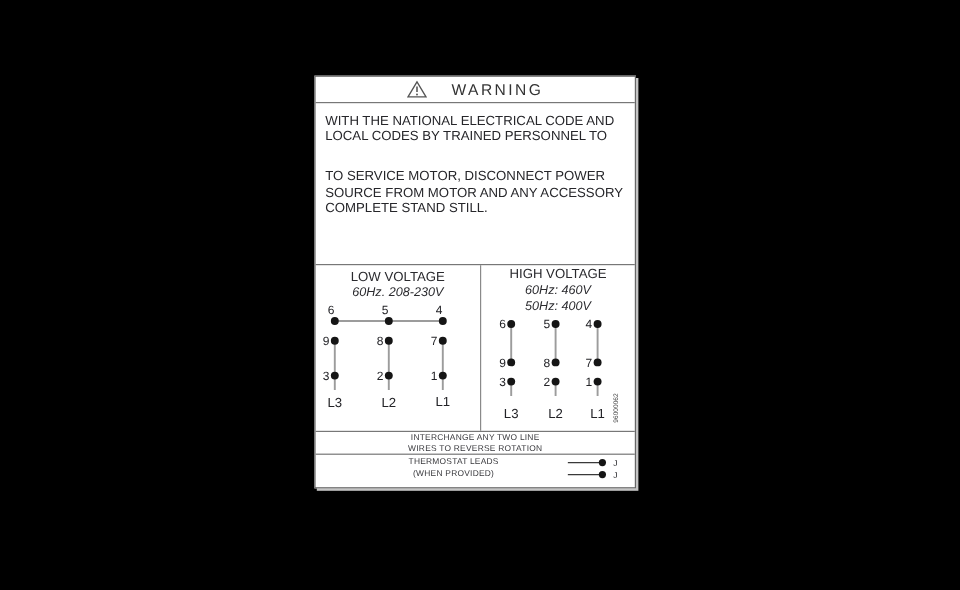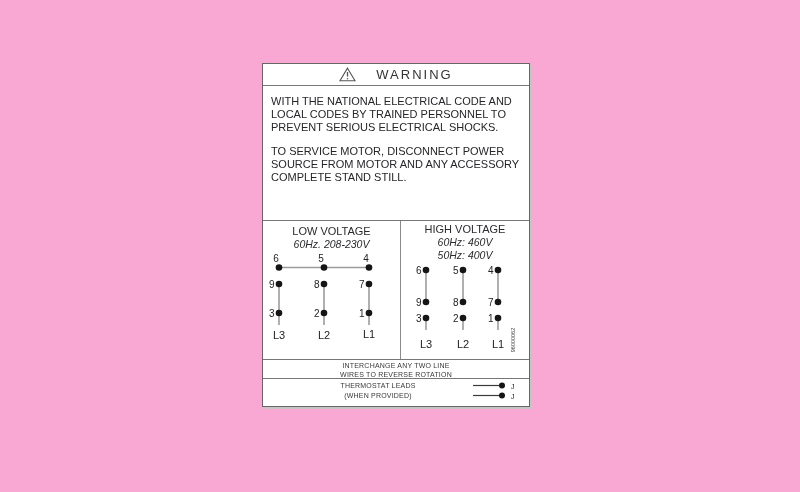--- a/index.html
+++ b/index.html
@@ -1,36 +1,36 @@
 <!DOCTYPE html>
 <html><head>
 <meta charset="utf-8">
 <style>
   * { margin:0; padding:0; box-sizing:border-box; }
   html,body { width:800px; height:492px; background:#ffffff; overflow:hidden;
     font-family:"Liberation Sans","DejaVu Sans",sans-serif; }
-  .page { position:relative; width:800px; height:492px; background:#f9a8d4; }
+  .page { position:relative; width:800px; height:492px; background:#000000; }
 
   .label {
     position:absolute; left:262px; top:63px; width:268px; height:344px;
     border:1px solid #666; background:#fff;
     box-shadow:2px 2px 0 0 #c4c4c4;
     display:flex; flex-direction:column; color:#26262a;
   }
 
   
   .hdr { height:22px; border-bottom:1px solid #777;
     display:flex; align-items:center; justify-content:center; gap:20px; }
   .hdr .tri { display:block; }
   .hdr .warn { font-size:13px; letter-spacing:2px; color:#333; }
 
   
   .bdy { height:135px; border-bottom:1px solid #777; padding:9px 6px 0 8px;
     font-size:11px; line-height:13.2px; color:#26262a; }
-  .para + .para { margin-top:10px; }
+  .para + .para { margin-top:20px; }
 
   
   .volt { height:139px; border-bottom:1px solid #777; display:flex; }
   .vcol { text-align:center; }
   .vcol.low  { width:138px; border-right:1px solid #8a8a8a; padding-top:4px; }
   .vcol.high { width:128px; padding-top:2px; }
   .vtitle { font-size:11px; line-height:13px; color:#2a2a2e; }
   .vsub   { font-size:10.5px; line-height:12.5px; color:#2a2a2e;font-style:italic; }
   .vcol svg { display:block; }
   .vcol.low svg  { margin-top:1px; }
@@ -62,21 +62,20 @@
         <line x1="8.5" y1="5" x2="8.5" y2="9.6" stroke="#555" stroke-width="1.3"></line>
         <circle cx="8.5" cy="11.7" r="0.8" fill="#555"></circle>
       </svg>
       <span class="warn">WARNING</span>
     </div>
 
     <div class="bdy">
       <div class="para">
         <div>WITH THE NATIONAL ELECTRICAL CODE AND</div>
         <div>LOCAL CODES BY TRAINED PERSONNEL TO</div>
-        <div>PREVENT SERIOUS ELECTRICAL SHOCKS.</div>
       </div>
       <div class="para">
         <div>TO SERVICE MOTOR, DISCONNECT POWER</div>
         <div>SOURCE FROM MOTOR AND ANY ACCESSORY</div>
         <div>COMPLETE STAND STILL.</div>
       </div>
     </div>
 
     <div class="volt">
 

